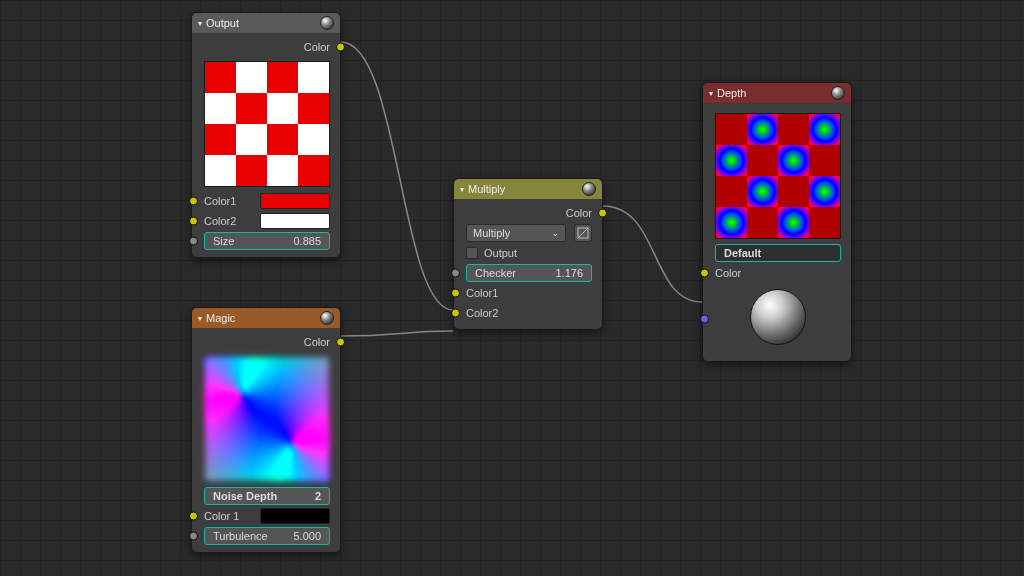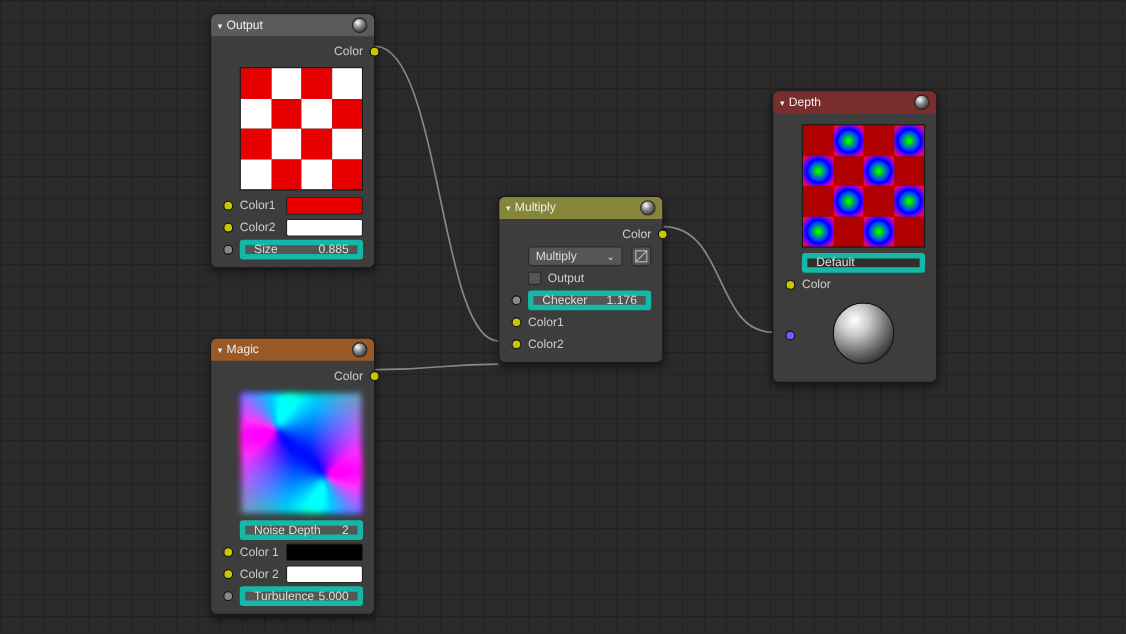--- a/index.html
+++ b/index.html
@@ -36,21 +36,21 @@
   .hdr-magic   { background:#9a5a28; }
   .hdr-multiply{ background:#86863a; }
   .hdr-output  { background:#7a2d2d; }
   .tri { margin-right:4px; font-size:8px; }
   .sphere-ico {
     margin-left:auto;
     width:14px; height:14px; border-radius:50%;
     background: radial-gradient(circle at 35% 30%, #fff, #888 40%, #222 90%);
     border:1px solid #222;
   }
-  .node-body { padding: 4px 0 6px 16px; }
+  .node-body { padding: 4px 0 6px 2px; }
   .row {
     position: relative;
     display:flex; align-items:center;
     height: 20px;
     padding: 0 10px;
   }
   .row.right { justify-content:flex-end; }
   .socket {
     position:absolute;
     width:9px; height:9px; border-radius:50%;
@@ -65,21 +65,21 @@
   .color-swatch {
     height:16px; width:70px;
     border:1px solid #222;
     border-radius:2px;
     margin-left:auto;
   }
   .field {
     flex:1;
     height:18px;
     background:#555;
-    border:5px solid #14b8a6;
+    border:1px solid #14b8a6;
     border-radius:3px;
     display:flex; align-items:center; justify-content:space-between;
     padding:0 8px;
     font-size:11px;
     color:#ddd;
   }
   .dropdown {
     flex:1; height:18px;
     background:#555; border:1px solid #2a2a2a; border-radius:3px;
     display:flex; align-items:center; padding:0 6px; color:#ddd;
@@ -194,35 +194,30 @@
     <span class="sphere-ico"></span>
   </div>
   <div class="node-body">
     <div class="row right">
       <span>Color</span>
       <span class="socket out yellow"></span>
     </div>
     <div class="preview-wrap">
       <div class="preview pv-magic"></div>
     </div>
-    <div class="row" style="padding:0 10px;">
+    <div class="row" style="padding:0 10px;font-weight:bold;">
       <div class="field">
         <span>Noise Depth</span>
         <span>2</span>
       </div>
     </div>
     <div class="row">
       <span class="socket in yellow"></span>
       <span>Color 1</span>
       <span class="color-swatch" style="background:#000000"></span>
-    </div>
-    <div class="row">
-      <span class="socket in yellow"></span>
-      <span>Color 2</span>
-      <span class="color-swatch" style="background:#ffffff"></span>
     </div>
     <div class="row">
       <span class="socket in grey"></span>
       <div class="field">
         <span>Turbulence</span>
         <span>5.000</span>
       </div>
     </div>
   </div>
 </div>
@@ -294,21 +289,21 @@
             <div class="c"></div>
             <div></div>
             <div class="c"></div>
           <div class="c"></div>
             <div></div>
             <div class="c"></div>
             <div></div>
         </div>
       </div>
     </div>
-    <div class="row" style="padding:0 10px;">
+    <div class="row" style="padding:0 10px;font-weight:bold;">
       <div class="field" style="background:#2f2f2f; justify-content:flex-start;">
         <span>Default</span>
       </div>
     </div>
     <div class="row">
       <span class="socket in yellow"></span>
       <span>Color</span>
     </div>
     <div class="row" style="height:auto; padding:0 10px 4px;">
       <span class="socket in purple" style="top:50%;"></span>

